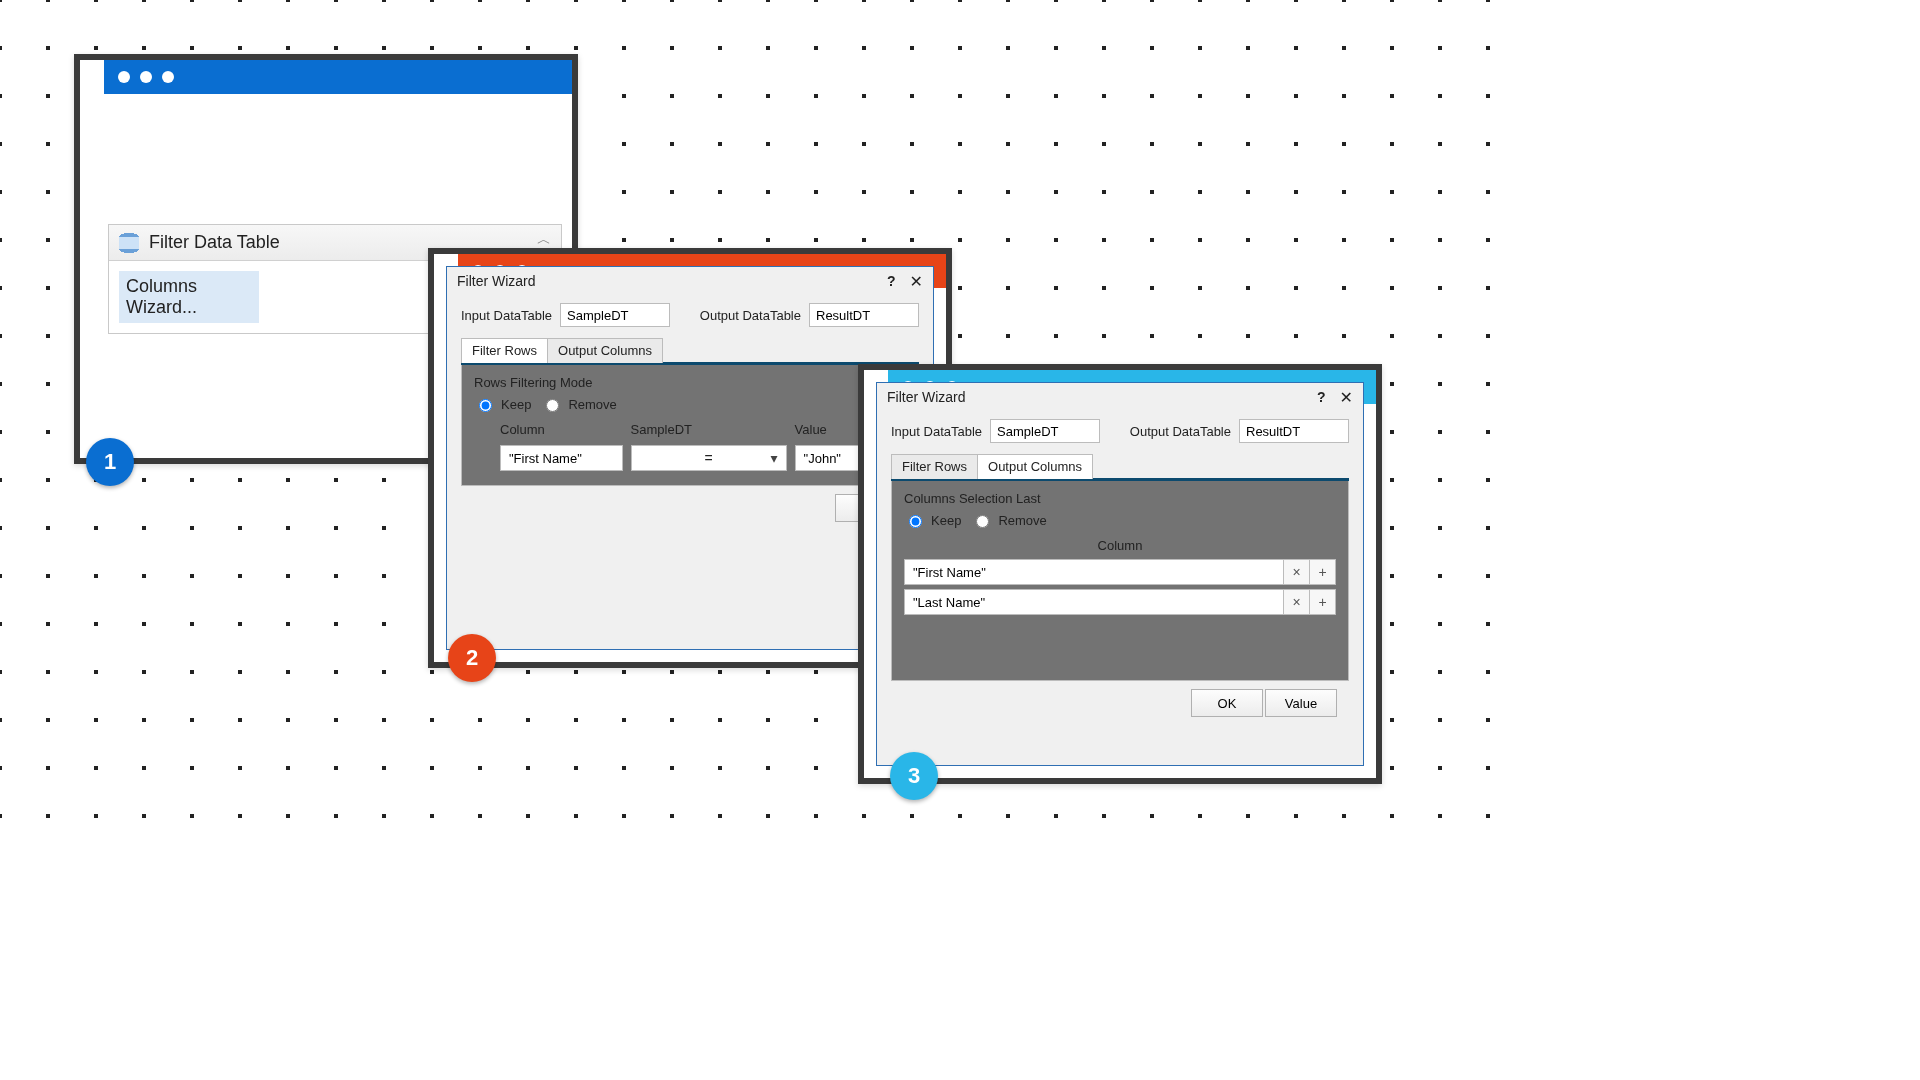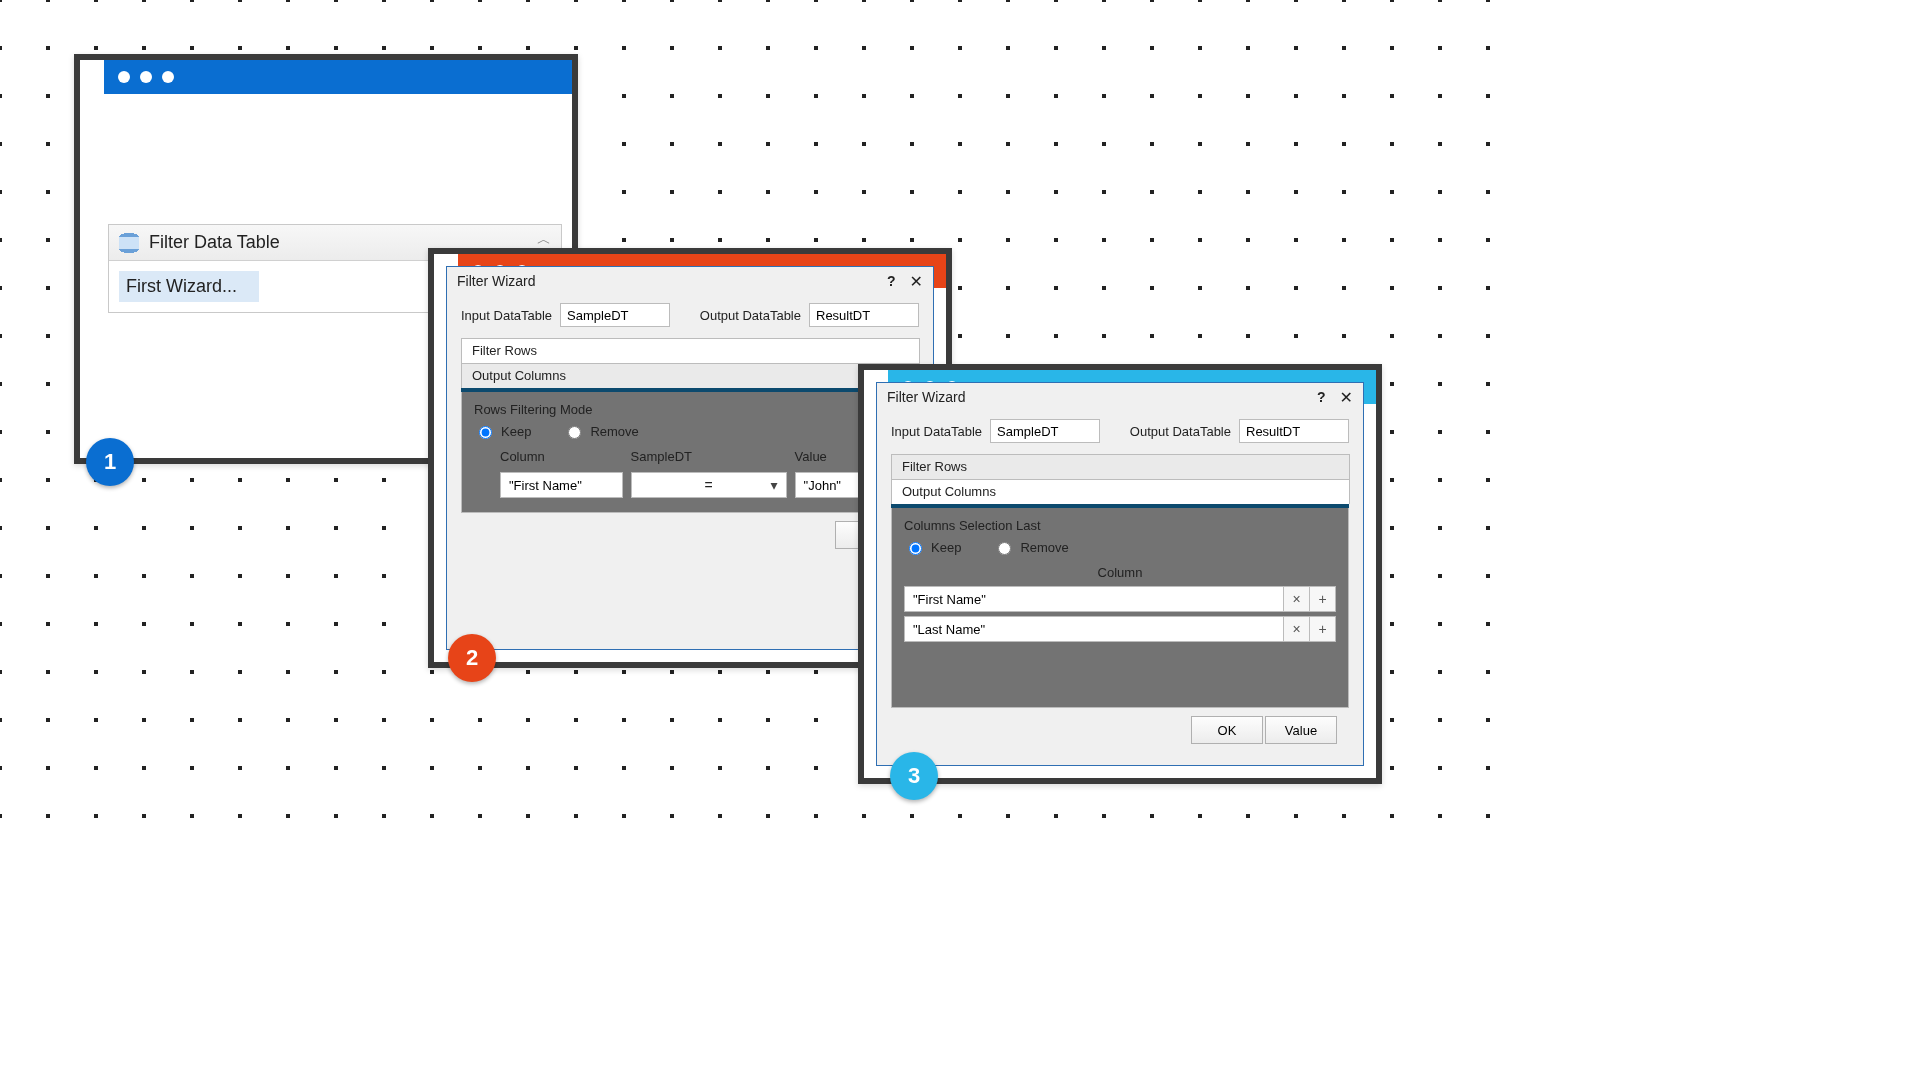--- a/index.html
+++ b/index.html
@@ -99,39 +99,39 @@
   .dlg-title .help { font-weight: bold; }
   .dlg-title .close { font-size: 16px; }
   .dlg-body { padding: 8px 14px 10px; }
   .io-row { display: flex; align-items: center; gap: 8px; margin-bottom: 10px; }
   .io-row .lbl { white-space: nowrap; }
   .io-row input {
     height: 24px; border: 1px solid #bcbcbc; background: #fff;
     padding: 0 6px; font-size: 13px; width: 110px;
   }
   .io-row .gap { flex: 1; }
-  .tabs { display: flex; border-bottom: 5px solid #0c4a6e; margin-top: 4px; flex-direction: column; }
+  .tabs { display: flex; border-bottom: 3px solid #0c4a6e; margin-top: 4px; }
   .tab {
     padding: 4px 10px 5px;
     border: 1px solid #bcbcbc;
     border-bottom: none;
     margin-right: -1px;
     background: #eaeaea;
     position: relative;
     top: 1px;
     font-size: 13px;
   }
   .tab.active { background: #fff; }
   .tabpage {
     border: 1px solid #bcbcbc; border-top: none;
     padding: 10px 12px 14px;
     background: #737373;
   }
   .mode-label { margin-bottom: 6px; }
-  .radios { display: flex; gap: 32px; align-items: center; margin-bottom: 10px; }
+  .radios { display: flex; gap: 10px; align-items: center; margin-bottom: 10px; }
   .radios label { display: flex; align-items: center; gap: 6px; }
   .cols3 {
     display: grid;
     grid-template-columns: 1.1fr 1.4fr 1fr;
     gap: 8px;
     align-items: center;
   }
   .cell-input {
     height: 26px; border: 1px solid #bcbcbc; background: #fff;
     padding: 0 8px; font-size: 13px; width: 100%;
@@ -200,21 +200,21 @@
     <span class="dot"></span>
   </div>
 
   <div class="activity-box">
     <div class="activity-header">
       <span class="db-icon"></span>
       <span>Filter Data Table</span>
       <span class="chevrons">︿<br>︿</span>
     </div>
     <div class="activity-body">
-      <a class="wizard-link">First Wizard...</a>
+      <a class="wizard-link">Columns Wizard...</a>
     </div>
   </div>
 </div>
 
 <div class="window win2">
   <div class="titlebar">
     <span class="dot"></span>
     <span class="dot"></span>
     <span class="dot"></span>
   </div>

